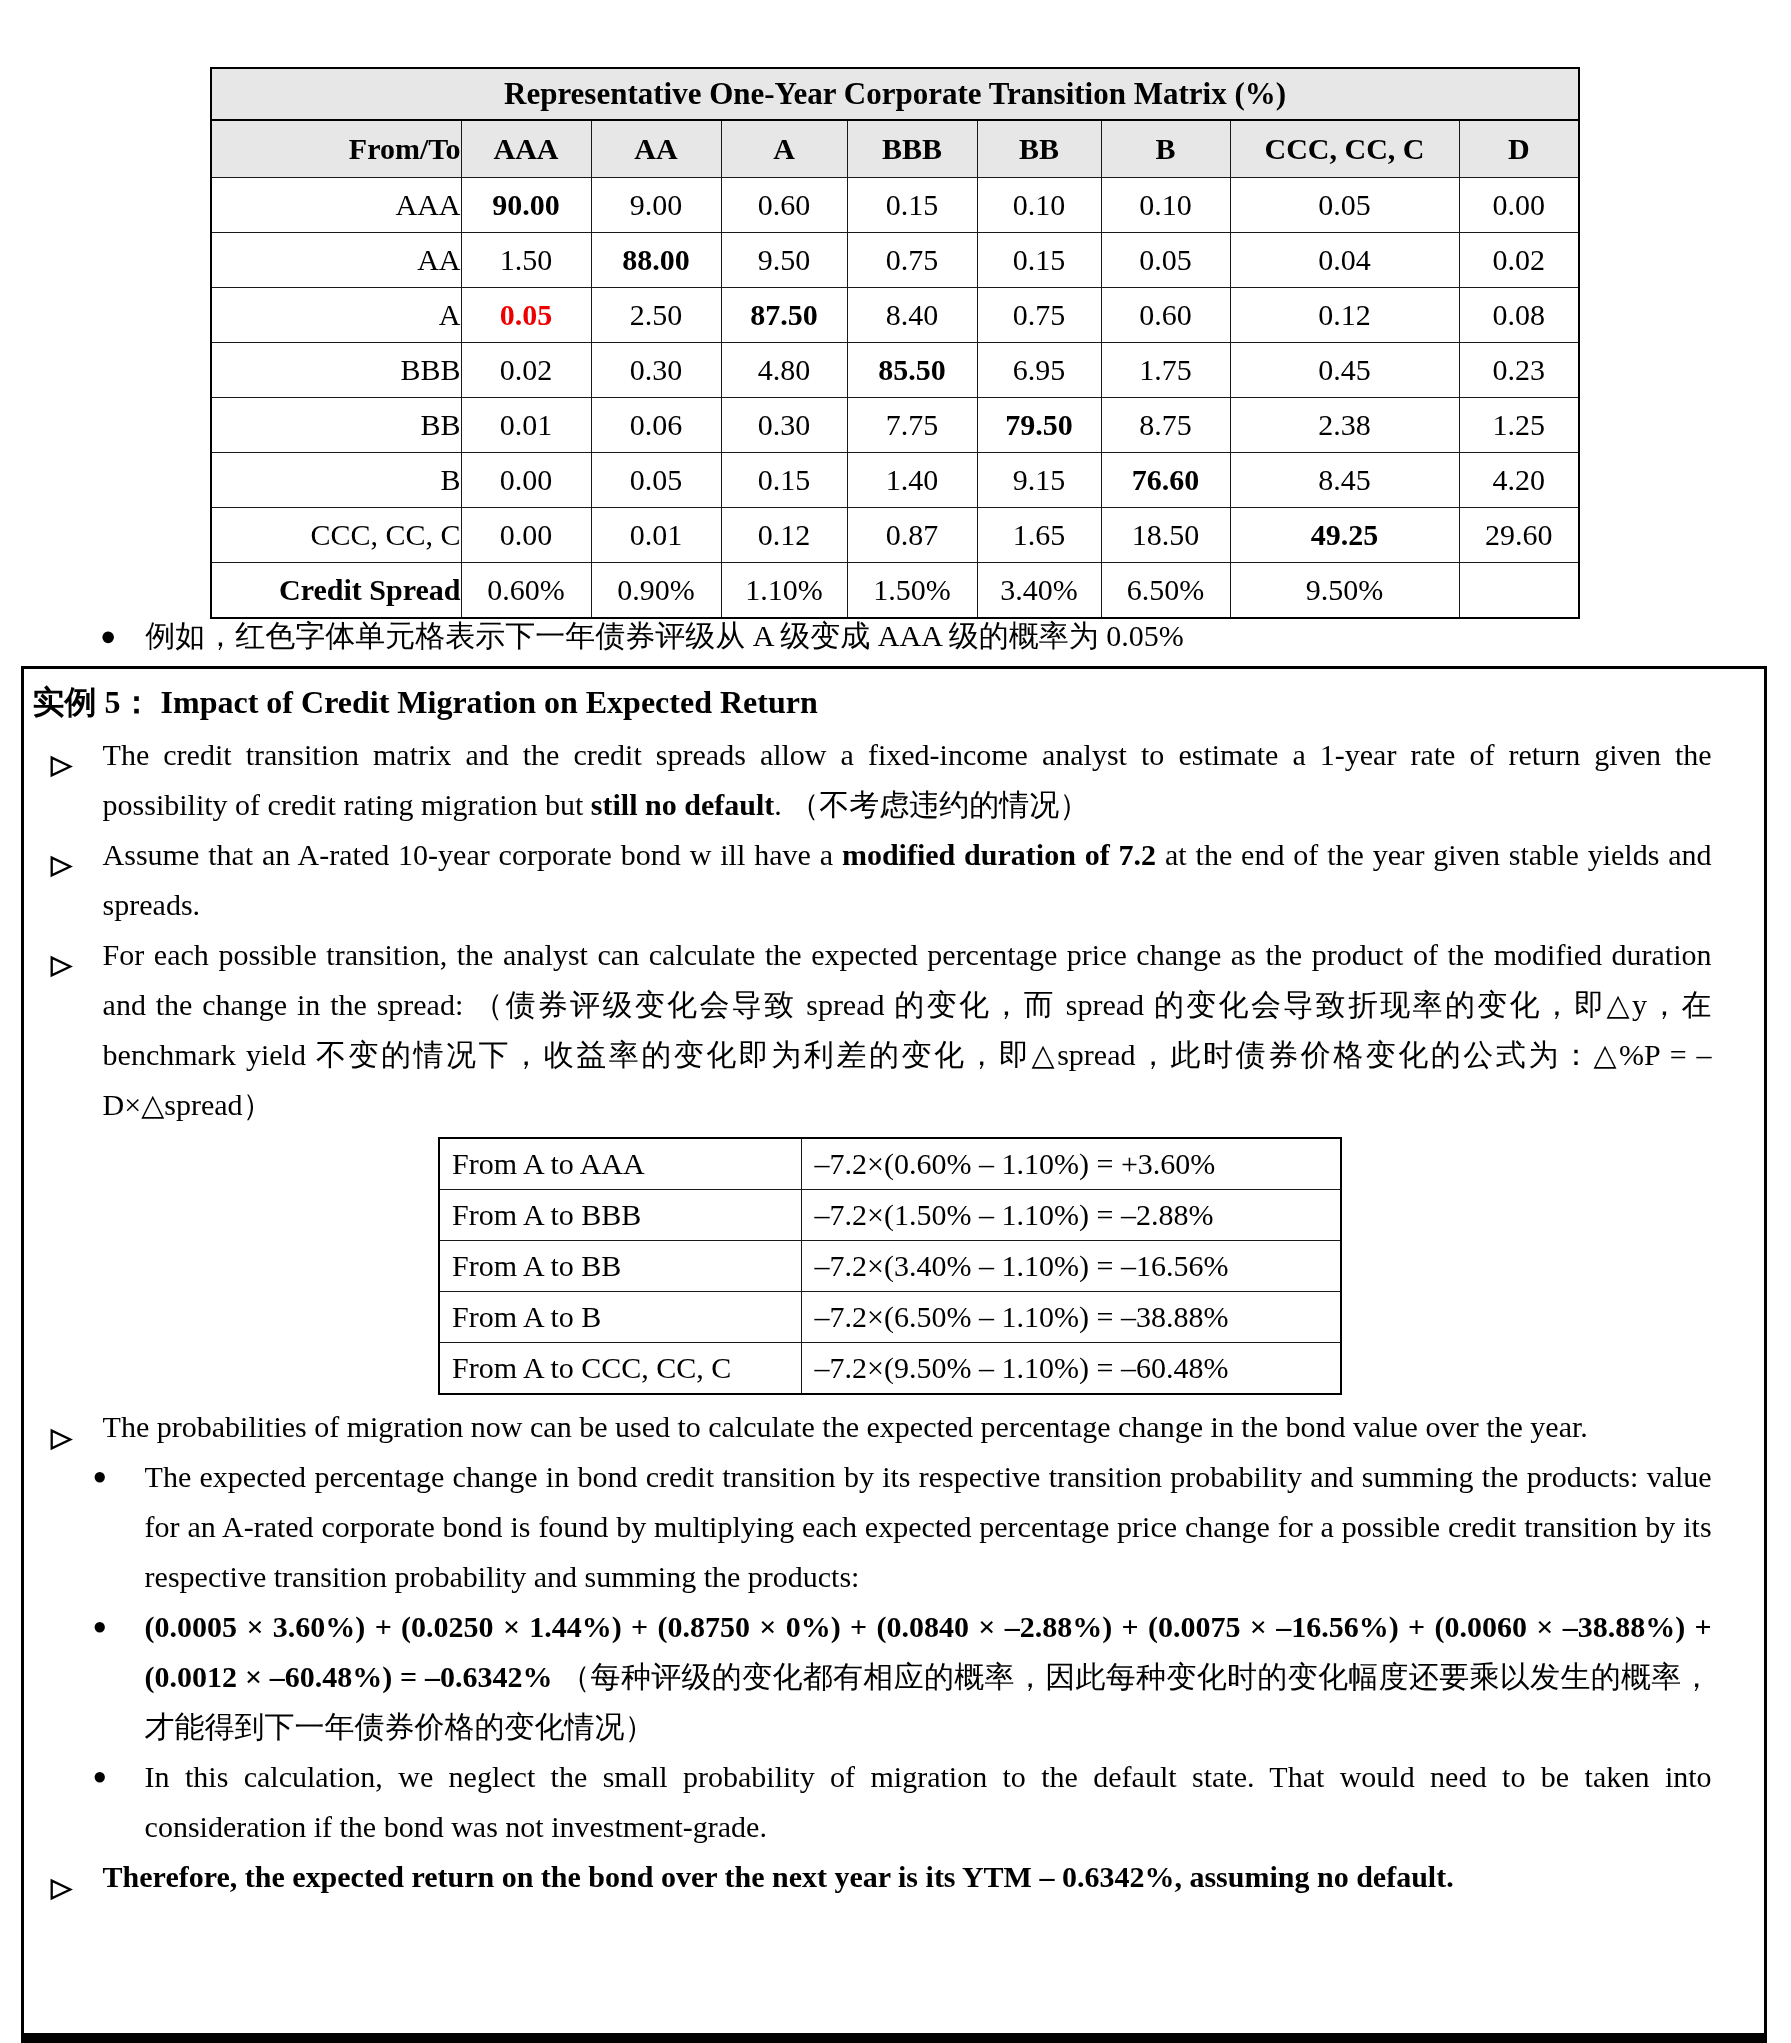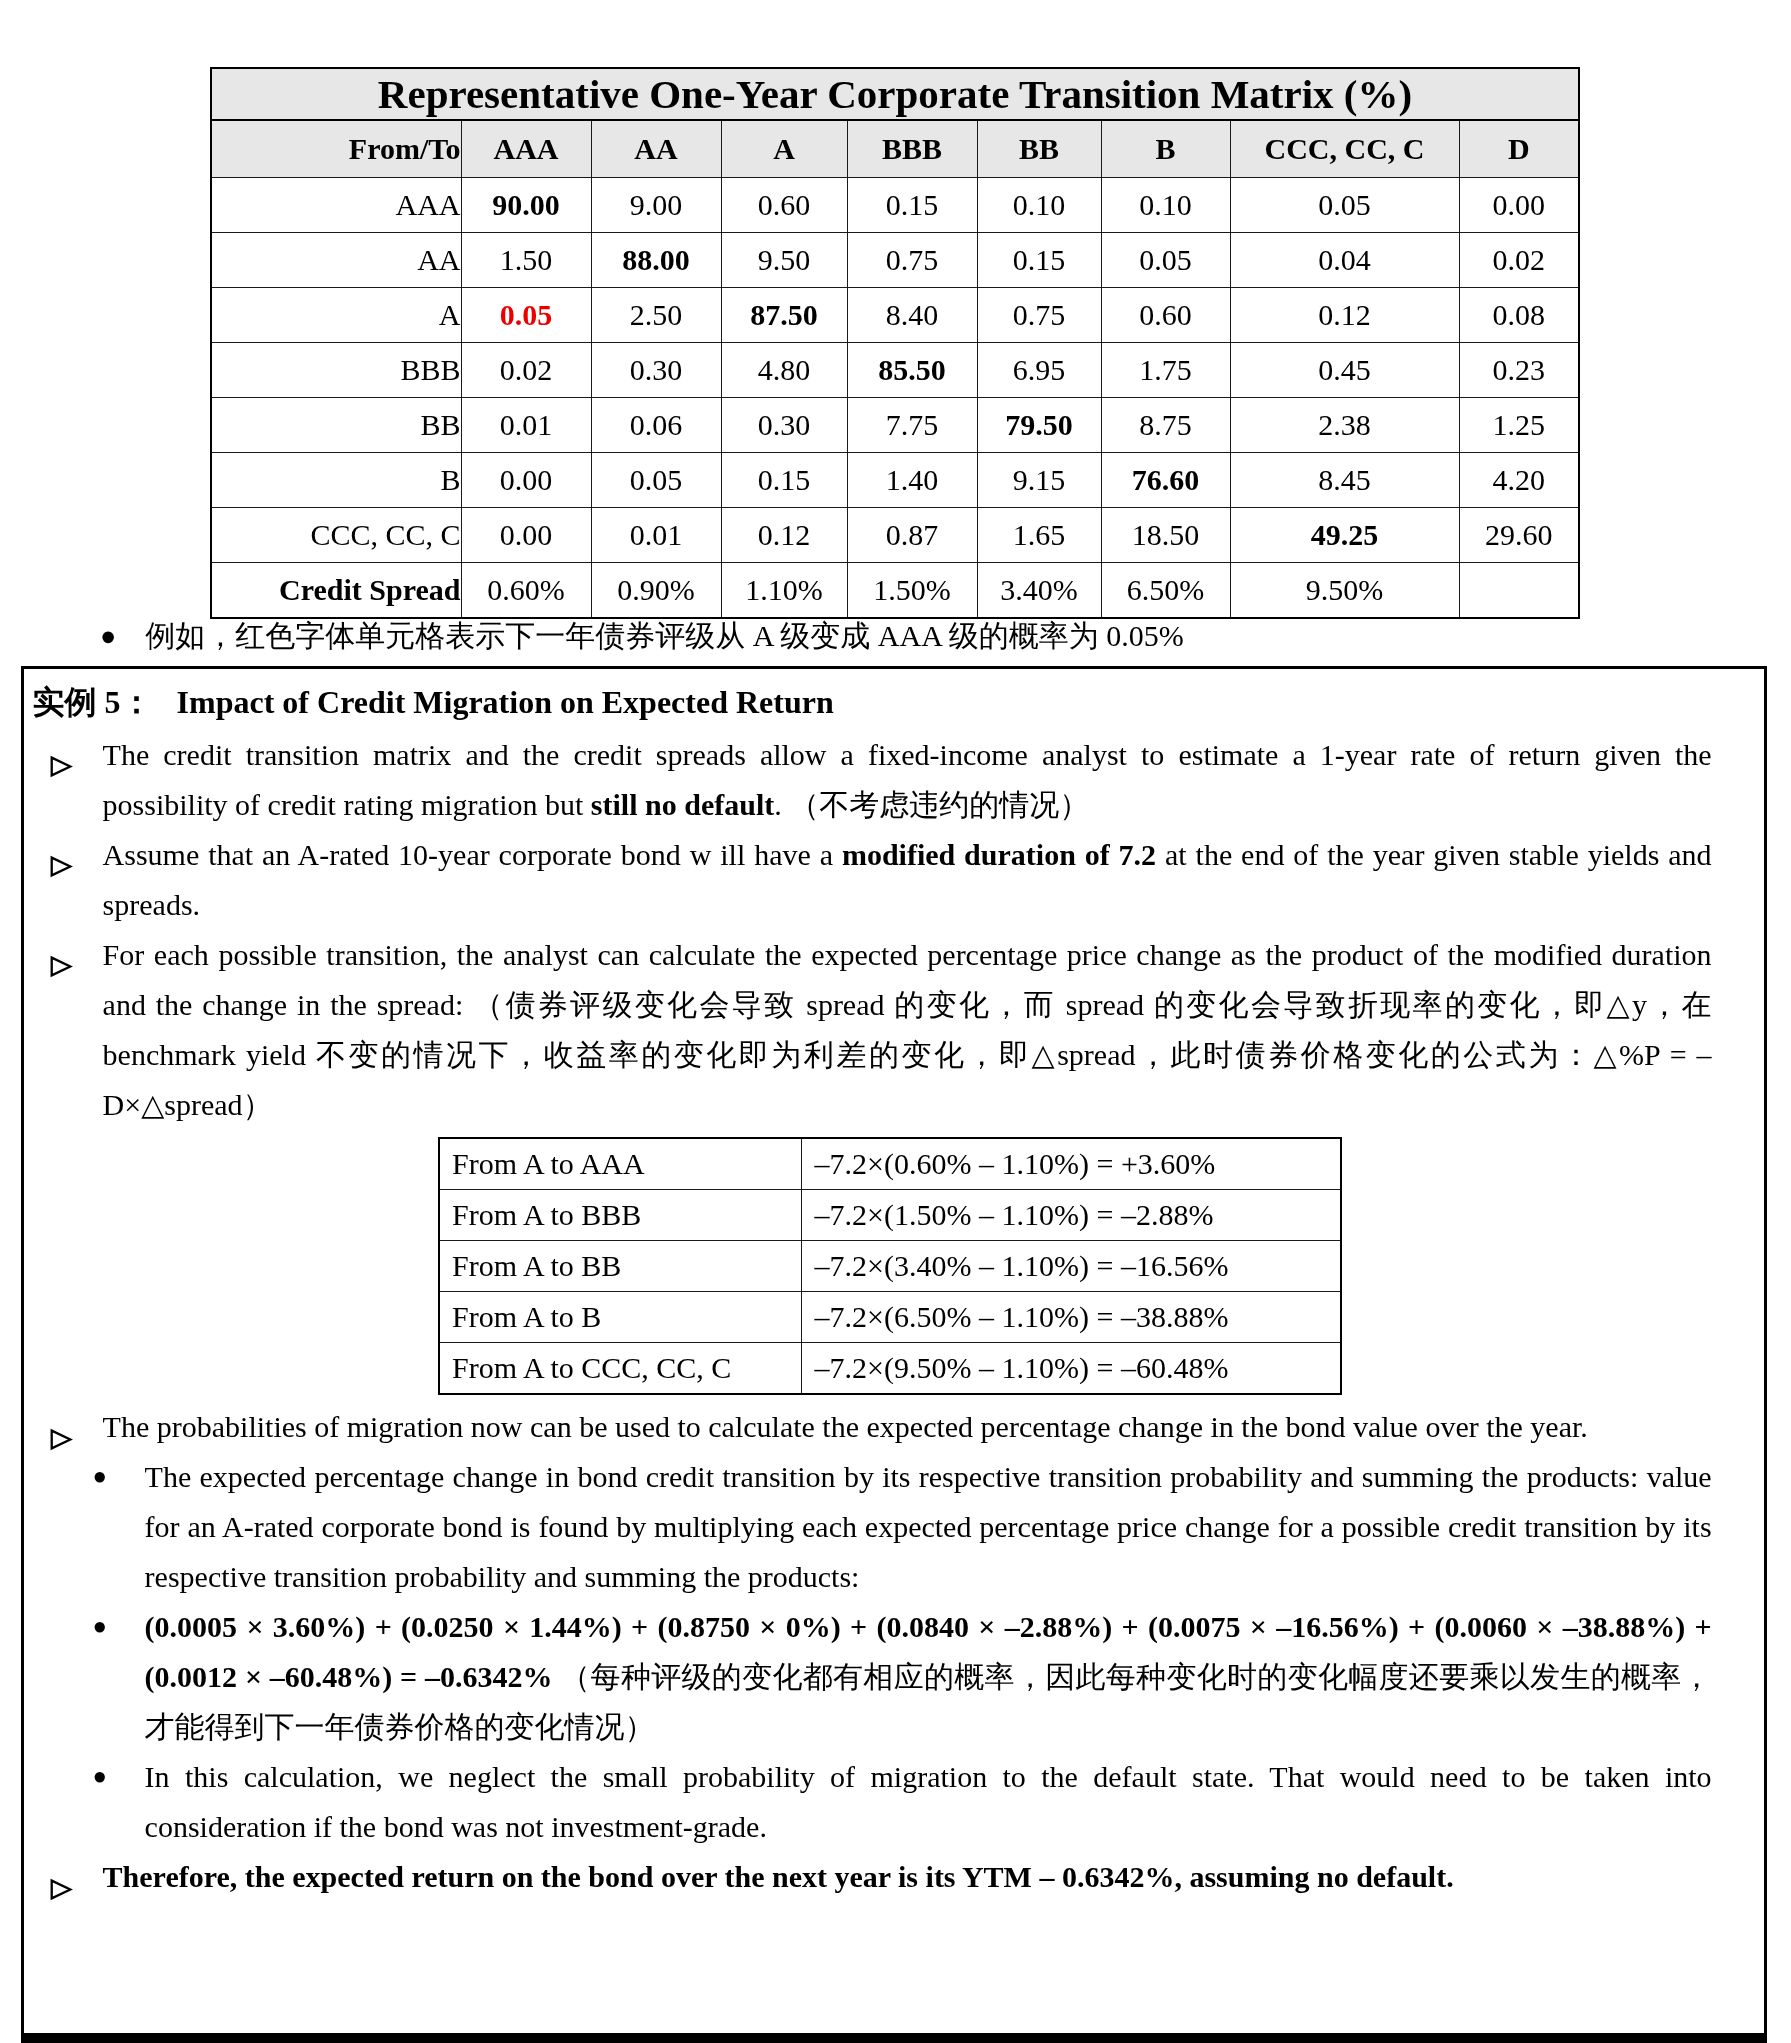--- a/index.html
+++ b/index.html
@@ -7,38 +7,38 @@
     position:relative;width:1791px;height:2044px;background:#ffffff;
     font-family:"Liberation Serif","DejaVu Serif",serif;color:#000;overflow:hidden;
   }
   
   table.matrix{
     position:absolute;left:210px;top:67px;width:1368px;
     border-collapse:collapse;table-layout:fixed;font-size:30px;
     border:2.7px solid #000;
   }
   .matrix td{border:1.8px solid #1a1a1a;height:54px;text-align:center;padding:0;overflow:hidden;white-space:nowrap;}
-  .matrix tr.titlerow td{background:#e7e7e7;font-weight:bold;font-size:41px;height:50px;border-bottom:2.7px solid #000;}
+  .matrix tr.titlerow td{background:#e7e7e7;font-weight:bold;font-size:31px;height:50px;border-bottom:2.7px solid #000;}
   .matrix tr.headrow td{background:#e7e7e7;font-weight:bold;height:56px;}
   .matrix td.rowlabel{text-align:right;padding-left:12.5px;}
   .matrix td.b{font-weight:bold;}
   .matrix td.red{color:#ee0000;font-weight:bold;}
   col.c0{width:250px}col.c1{width:130px}col.c2{width:130px}col.c3{width:126px}
   col.c4{width:130px}col.c5{width:124px}col.c6{width:129px}col.c7{width:229px}col.c8{width:120px}
   
   .note{position:absolute;left:100px;top:616px;font-size:30px;line-height:39px;white-space:nowrap;}
   .note .dot{display:inline-block;font-size:27px;margin-right:29px;vertical-align:0.9px;}
   
   .xbox{
     position:absolute;left:20.6px;top:666px;width:1746px;height:1377px;box-sizing:border-box;
     border:3.6px solid #000;border-bottom:10.7px solid #000;
     padding:7.2px 0 0 0;font-size:30px;line-height:50px;
   }
   .xheading{margin:0 54px 1.8px 9px;font-weight:bold;font-size:32px;line-height:52px;}
-  .xheading .en{margin-left:24px;}
+  .xheading .en{margin-left:8px;}
   .para{position:relative;margin:0 52px 0 79px;text-align:justify;}
   .para .marker{position:absolute;}
   .para .arrowm{left:-54px;top:13.4px;width:24px;height:23px;}
   .sub{margin-left:121px;}
   .sub .dotm{left:-52px;top:-1.8px;font-size:24px;}
   .bold{font-weight:bold;}
   
   table.calc{
     margin:7.2px 0 7.2px 414px;border-collapse:collapse;table-layout:fixed;width:902px;
     font-size:30px;border:2.7px solid #000;

